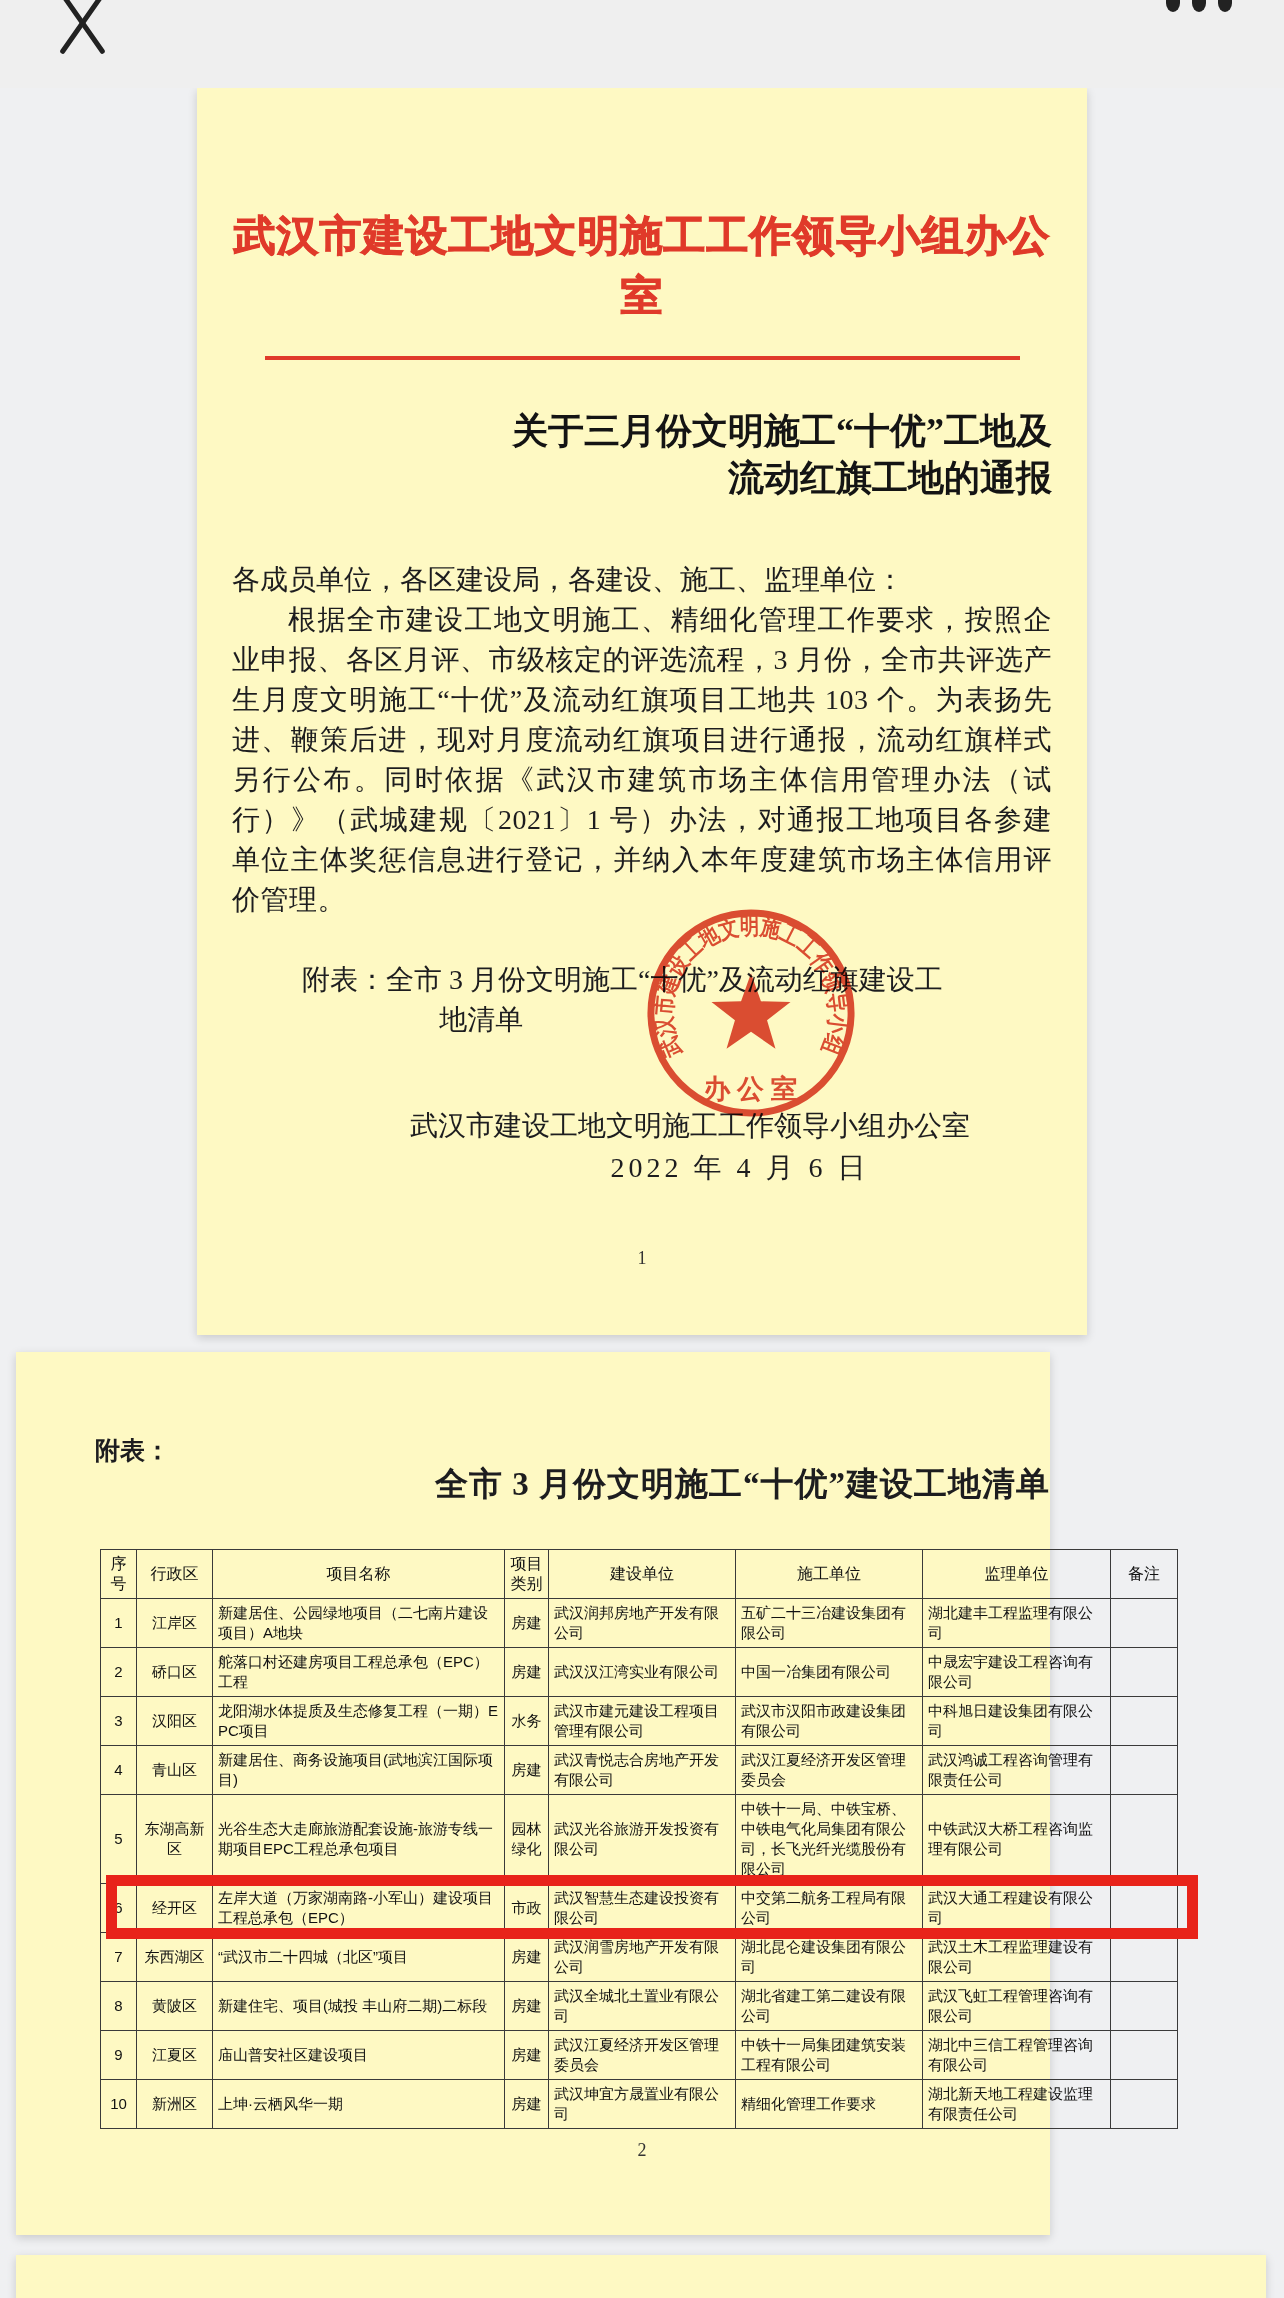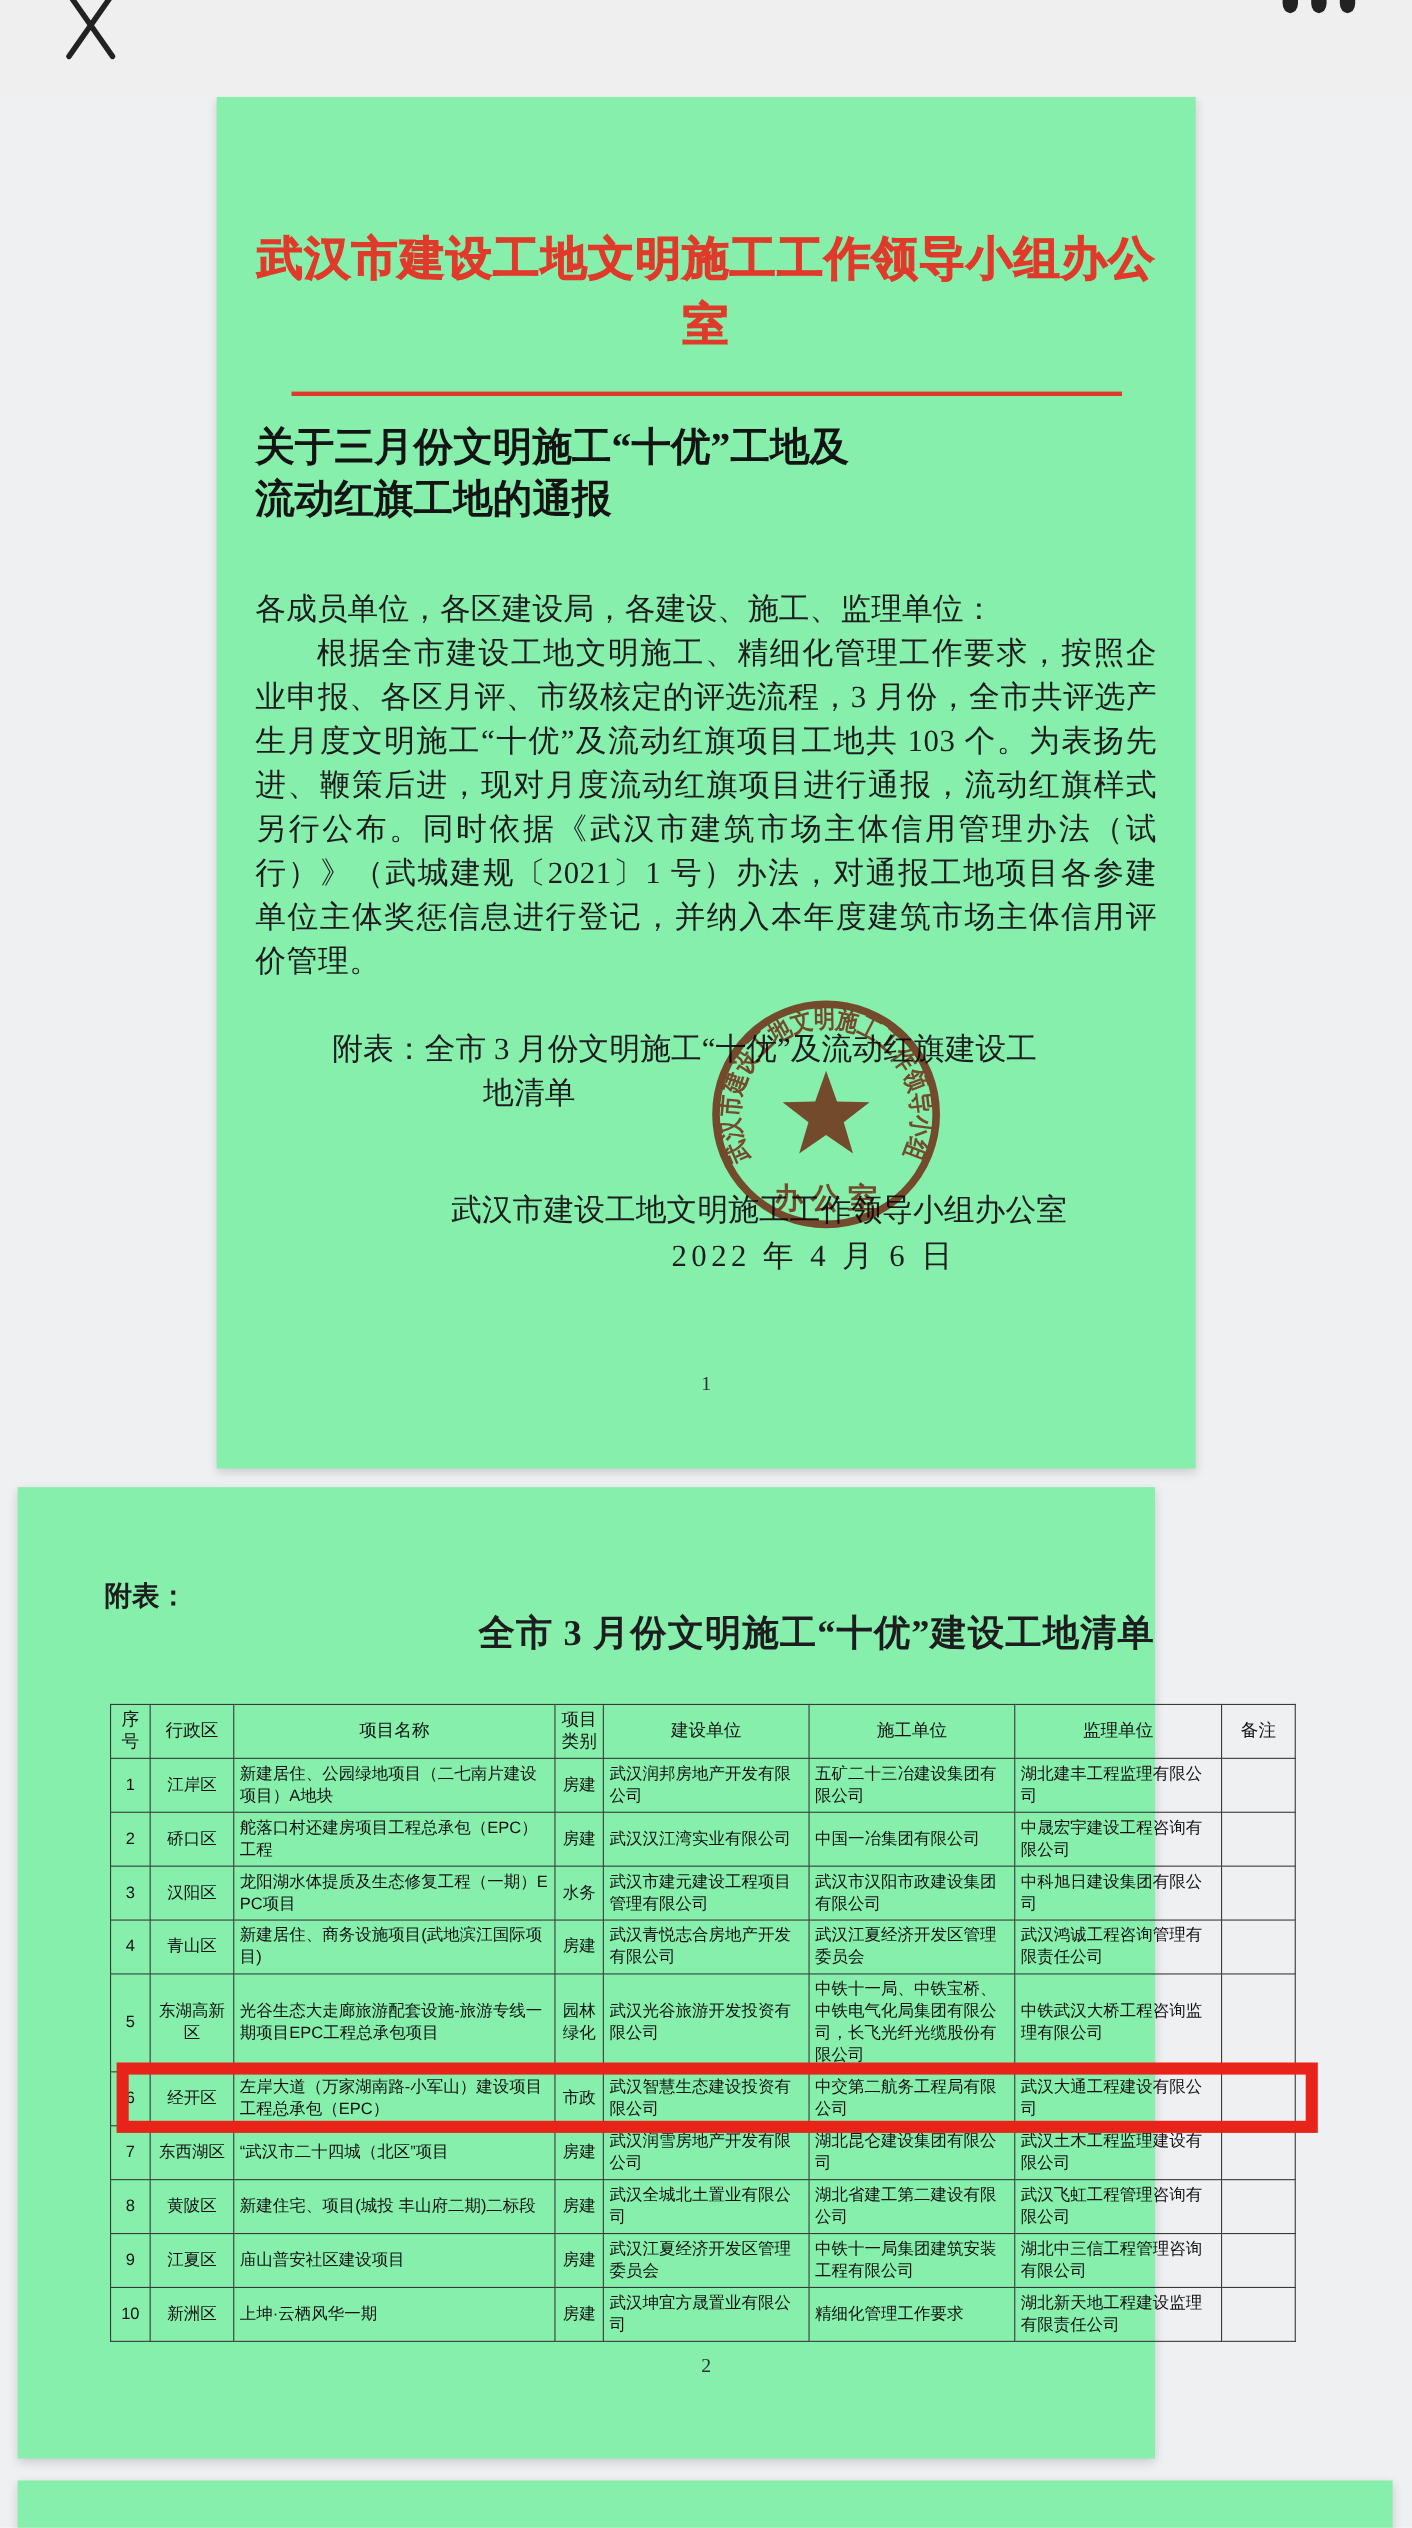--- a/index.html
+++ b/index.html
@@ -11,33 +11,33 @@
   }
   
   .topbar{position:absolute;left:0;top:0;width:1284px;height:88px;background:#efefef;z-index:5;}
   .close-btn{position:absolute;left:48px;top:-20px;width:70px;height:82px;cursor:pointer;}
   .close-btn .bar{position:absolute;left:32px;top:6px;width:5px;height:74px;background:#222;border-radius:3px;}
   .close-btn .b1{transform:rotate(35deg);}
   .close-btn .b2{transform:rotate(-35deg);}
   .more-btn{position:absolute;right:52px;top:-8px;display:flex;gap:12px;cursor:pointer;}
   .more-btn .dot{width:14px;height:20px;border-radius:50%/45%;background:#222;}
   
-  .sheet{position:absolute;background:#86efac;box-shadow:0 3px 9px rgba(0,0,0,0.16);}
+  .sheet{position:absolute;background:#fef9c3;box-shadow:0 3px 9px rgba(0,0,0,0.16);}
   .sheet1{left:197px;top:88px;width:890px;height:1247px;}
   .sheet2{left:16px;top:1352px;width:1034px;height:883px;}
   .sheet3{left:16px;top:2255px;width:1250px;height:60px;}
   
   .p1-inner{padding:118px 35px 0 35px;position:relative;height:1129px;}
   .letterhead{
     text-align:center;font-size:42px;font-weight:900;letter-spacing:1px;
     color:#e03a2a;line-height:60px;
     -webkit-text-stroke:1px #e03a2a;
   }
   .red-rule{width:755px;height:4px;background:#e03a2a;margin:30px auto 0 auto;}
-  .doc-title{margin-top:23px;text-align:left;font-size:36px;font-weight:bold;line-height:47px;color:#141414;}
+  .doc-title{margin-top:48px;text-align:right;font-size:36px;font-weight:bold;line-height:47px;color:#141414;}
   .salutation{margin-top:58px;font-size:28px;line-height:40px;}
   .body-par{margin-top:0;font-size:28px;line-height:40px;text-align:justify;text-indent:2em;letter-spacing:0.5px;}
   .attach-note{margin-top:40px;font-size:28px;line-height:40px;}
   .attach-note .l1{padding-left:2.5em;}
   .attach-note .l2{padding-left:7.4em;}
   .sig-block{margin-top:66px;text-align:center;}
   .sig-line{font-size:28px;line-height:40px;padding-left:96px;}
   .sig-date{font-size:28px;line-height:44px;padding-left:196px;letter-spacing:4px;}
   .page-num{position:absolute;left:0;width:100%;text-align:center;font-size:18px;color:#333;}
   .p1-num{bottom:66px;}

